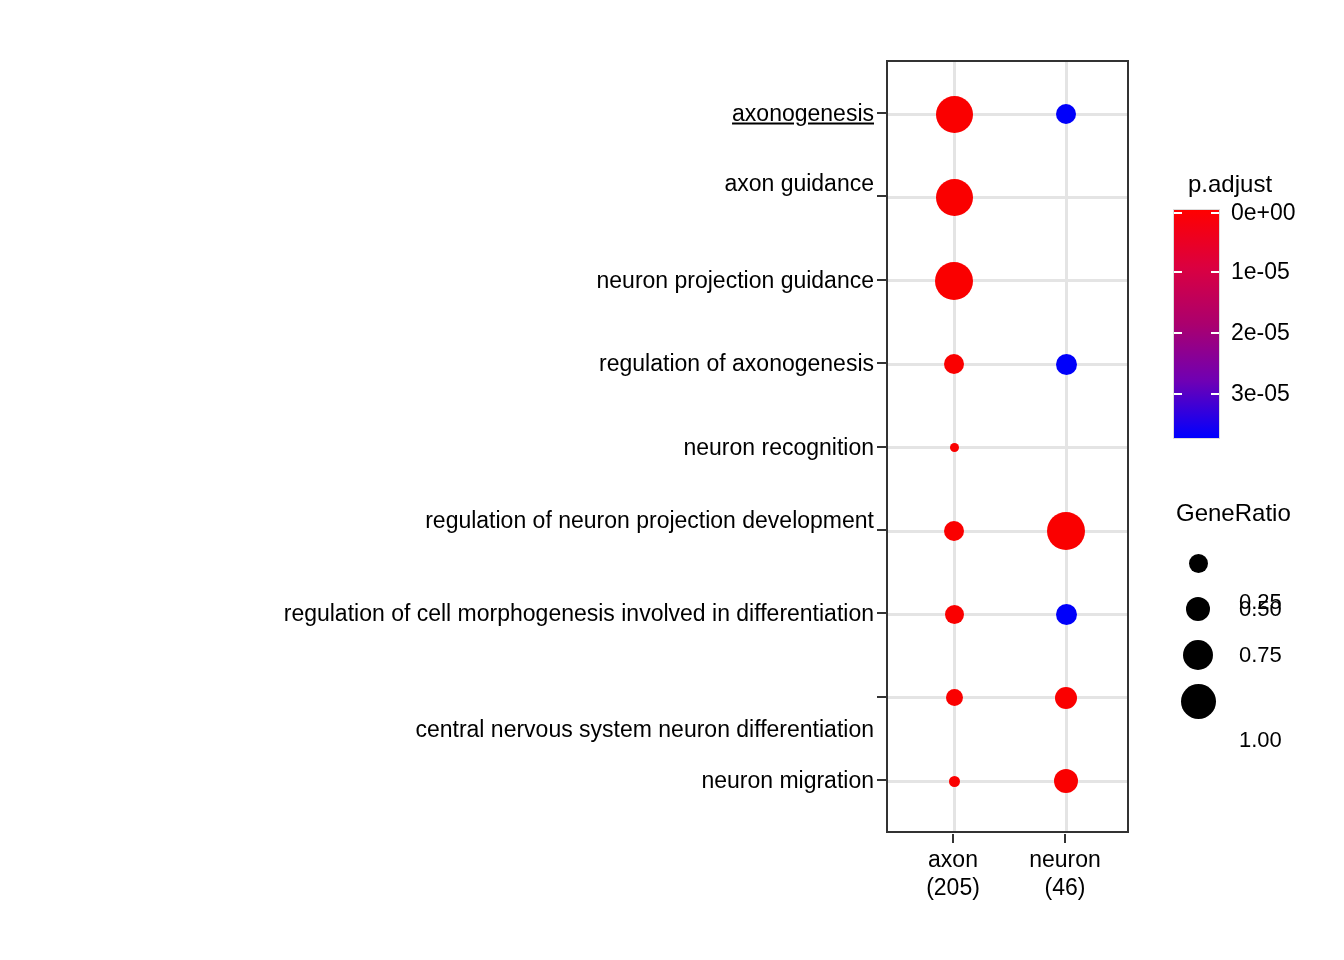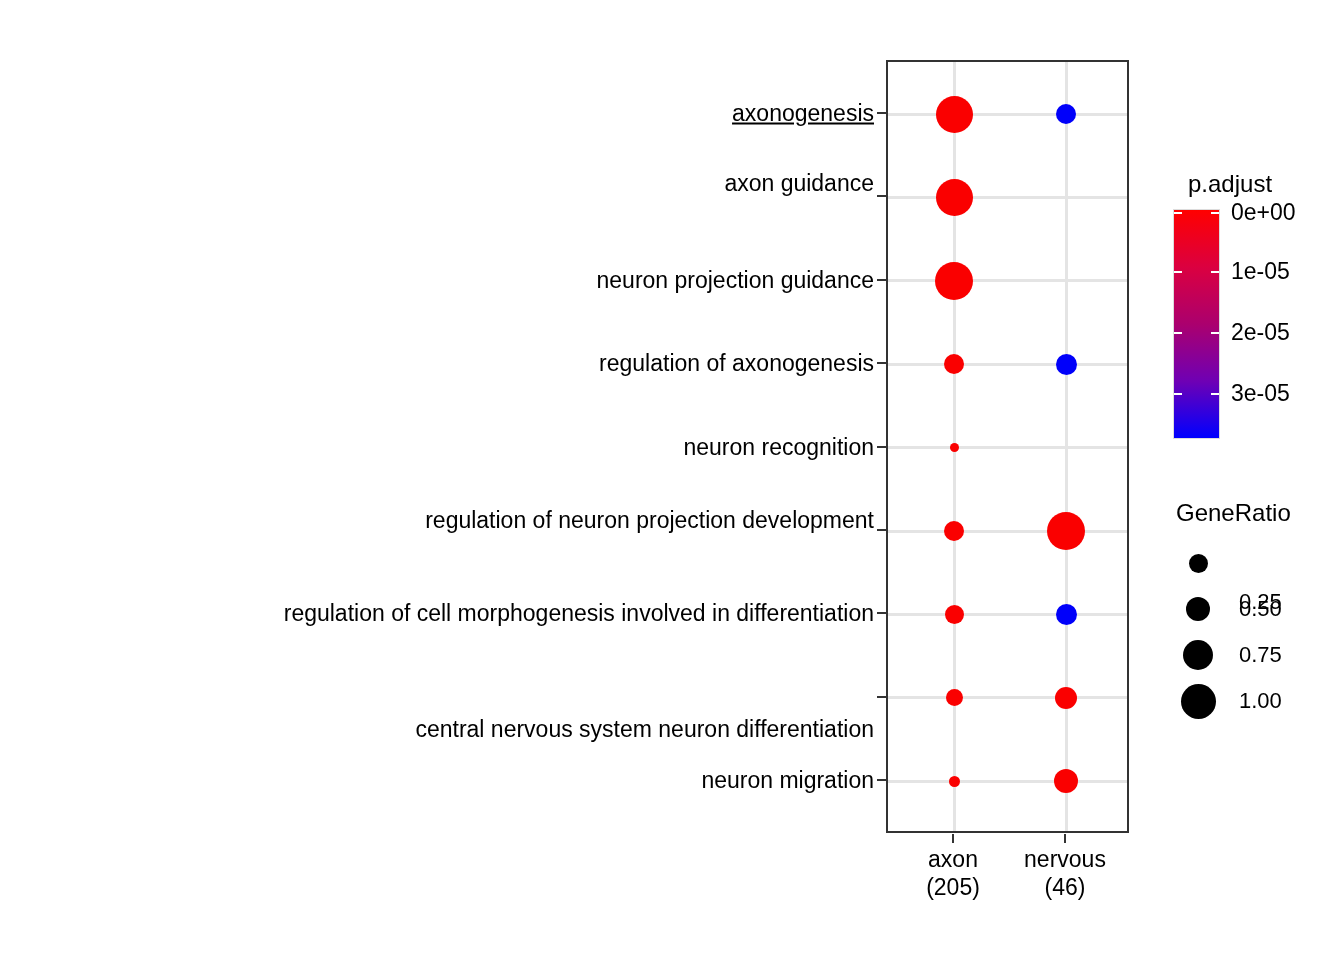--- a/index.html
+++ b/index.html
@@ -84,21 +84,21 @@
       <div class="ytick" style="top: 780.2px;"></div>
     </div>
   <div id="x-axis">
       <div class="xtick" style="left: 953px;"></div>
       <div class="xlab" style="left: 873px;">
         <div>axon</div>
         <div>(205)</div>
       </div>
       <div class="xtick" style="left: 1065px;"></div>
       <div class="xlab" style="left: 985px;">
-        <div>nervous</div>
+        <div>neuron</div>
         <div>(46)</div>
       </div>
     </div>
 
   <div class="legend-title" style="left:1176px;top:170px;margin-left:12px;">p.adjust</div>
   <div class="colorbar" id="colorbar" style="background: linear-gradient(rgb(255, 0, 0) 0%, rgb(219, 0, 64) 25%, rgb(171, 0, 110) 50%, rgb(111, 0, 180) 75%, rgb(0, 0, 255) 100%);">
       <div class="cbar-tick" style="left: 0px; top: 1.99px;"></div>
       <div class="cbar-tick" style="right: 0px; top: 1.99px;"></div>
       <div class="cbar-tick" style="left: 0px; top: 61.1px;"></div>
       <div class="cbar-tick" style="right: 0px; top: 61.1px;"></div>
@@ -116,15 +116,15 @@
 
   <div class="legend-title" style="left:1176px;top:499px;">GeneRatio</div>
   <div id="size-legend">
       <div class="size-dot" style="width: 19px; height: 19px; left: 1188.5px; top: 553.5px;"></div>
       <div class="size-label" style="top: 579px; margin-top: 23px;">0.25</div>
       <div class="size-dot" style="width: 24px; height: 24px; left: 1186px; top: 597px;"></div>
       <div class="size-label" style="top: 609px;">0.50</div>
       <div class="size-dot" style="width: 30px; height: 30px; left: 1183px; top: 640px;"></div>
       <div class="size-label" style="top: 655px;">0.75</div>
       <div class="size-dot" style="width: 35px; height: 35px; left: 1180.5px; top: 683.5px;"></div>
-      <div class="size-label" style="top: 701px;">1.00</div>
+      <div class="size-label" style="top: 740px;">1.00</div>
     </div>
 </div>
 
 </body></html>

